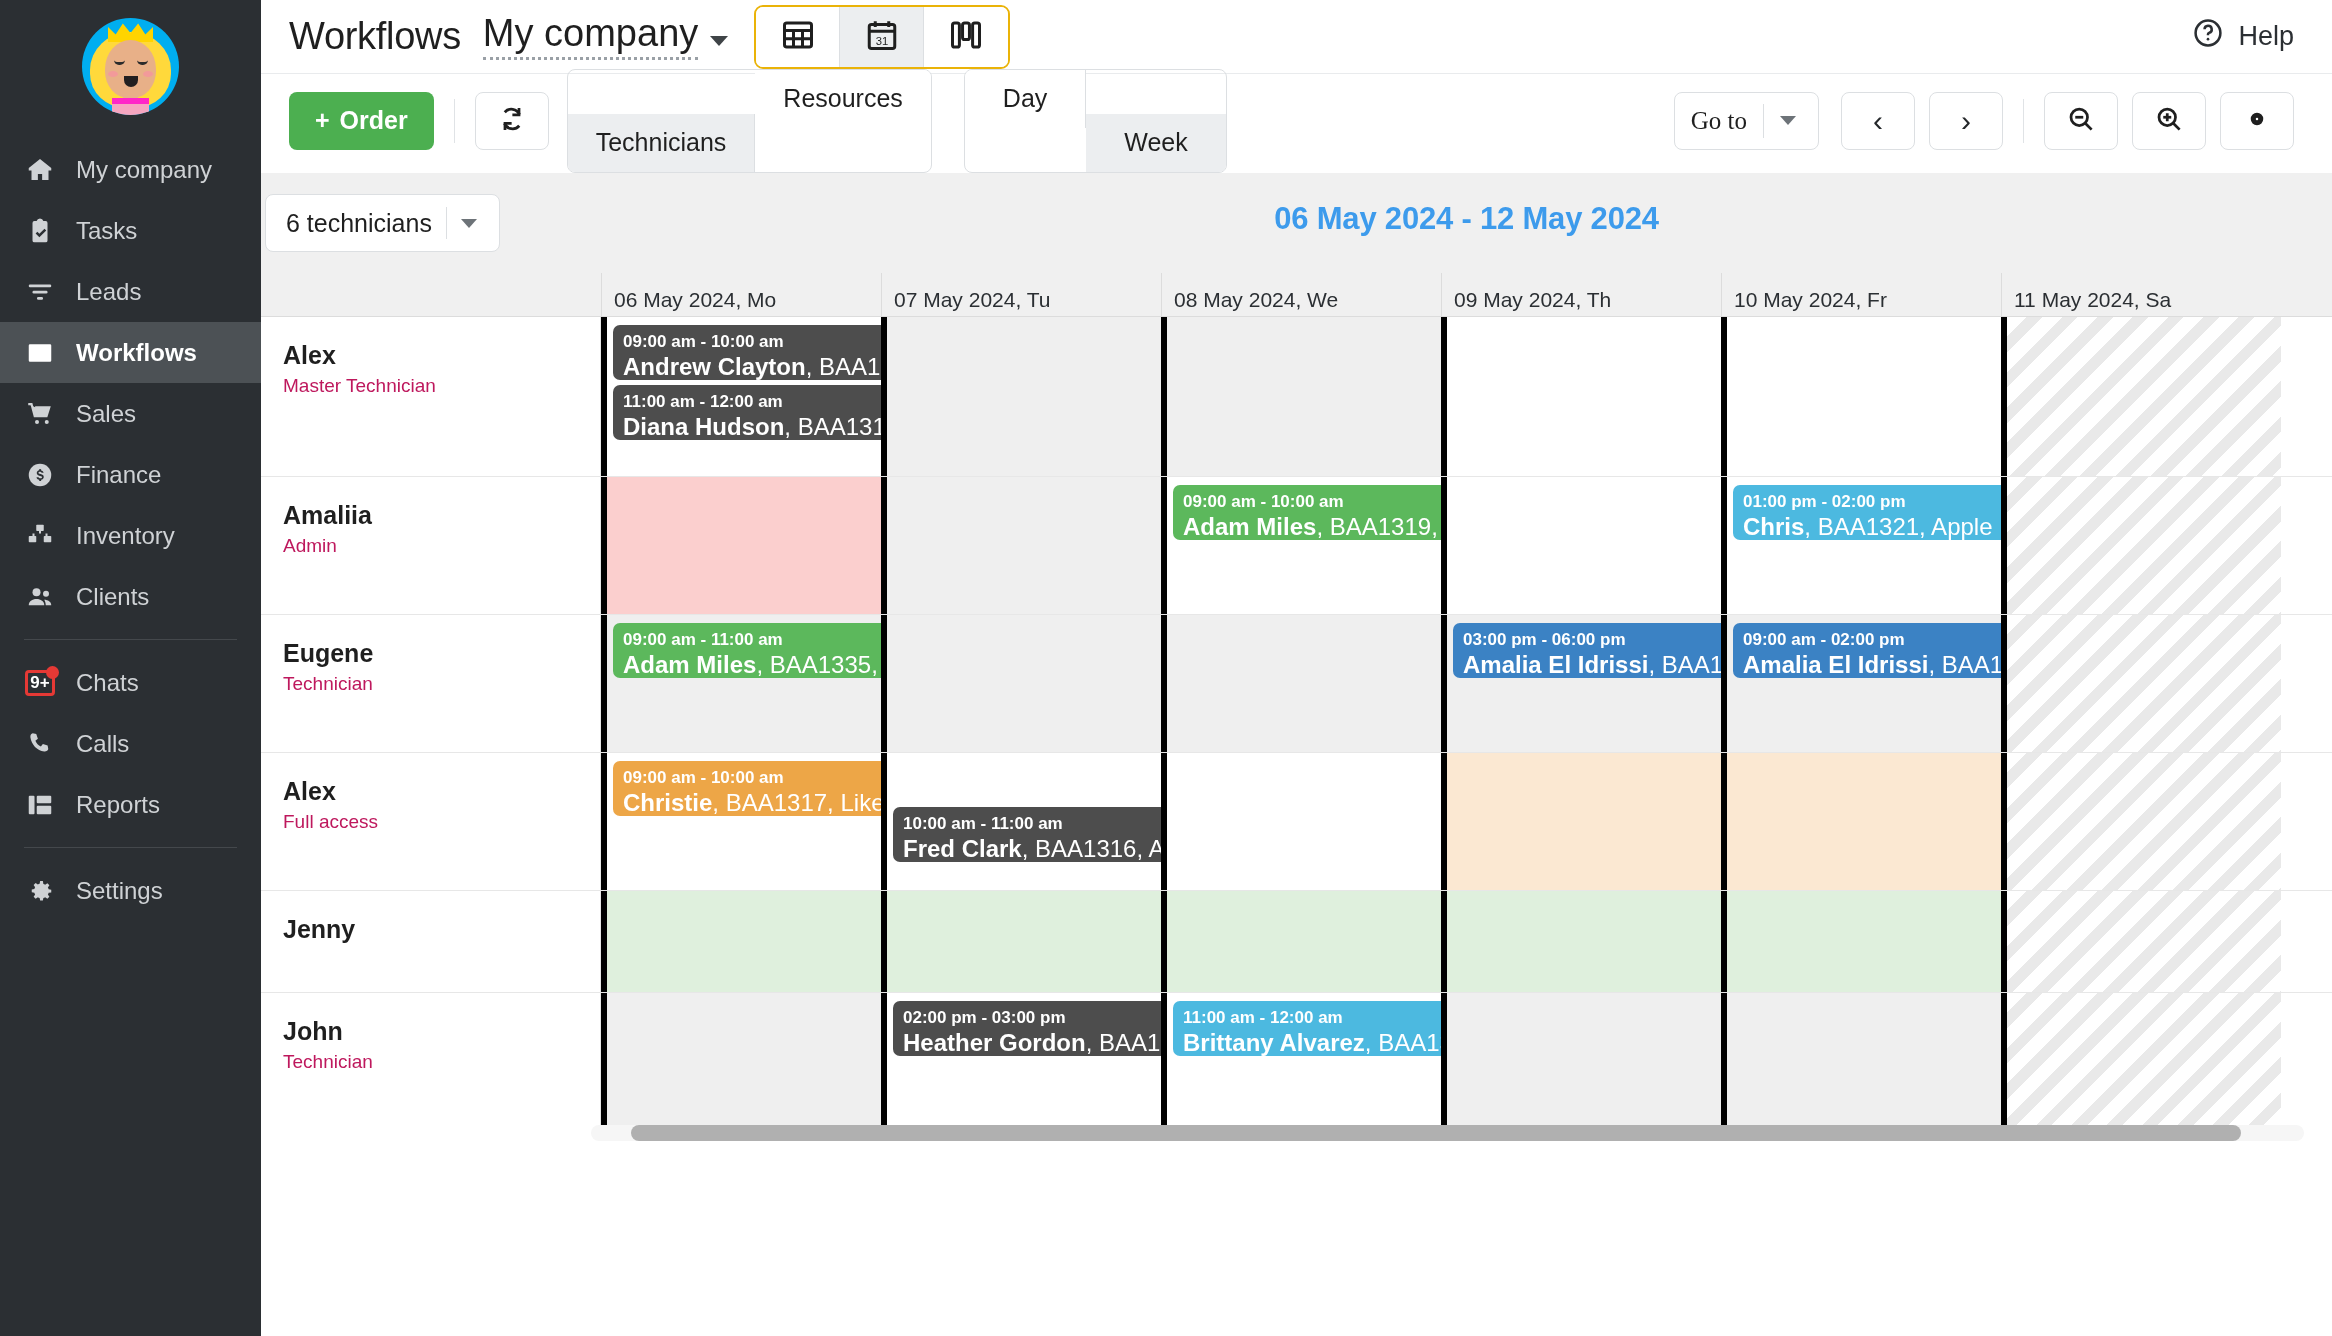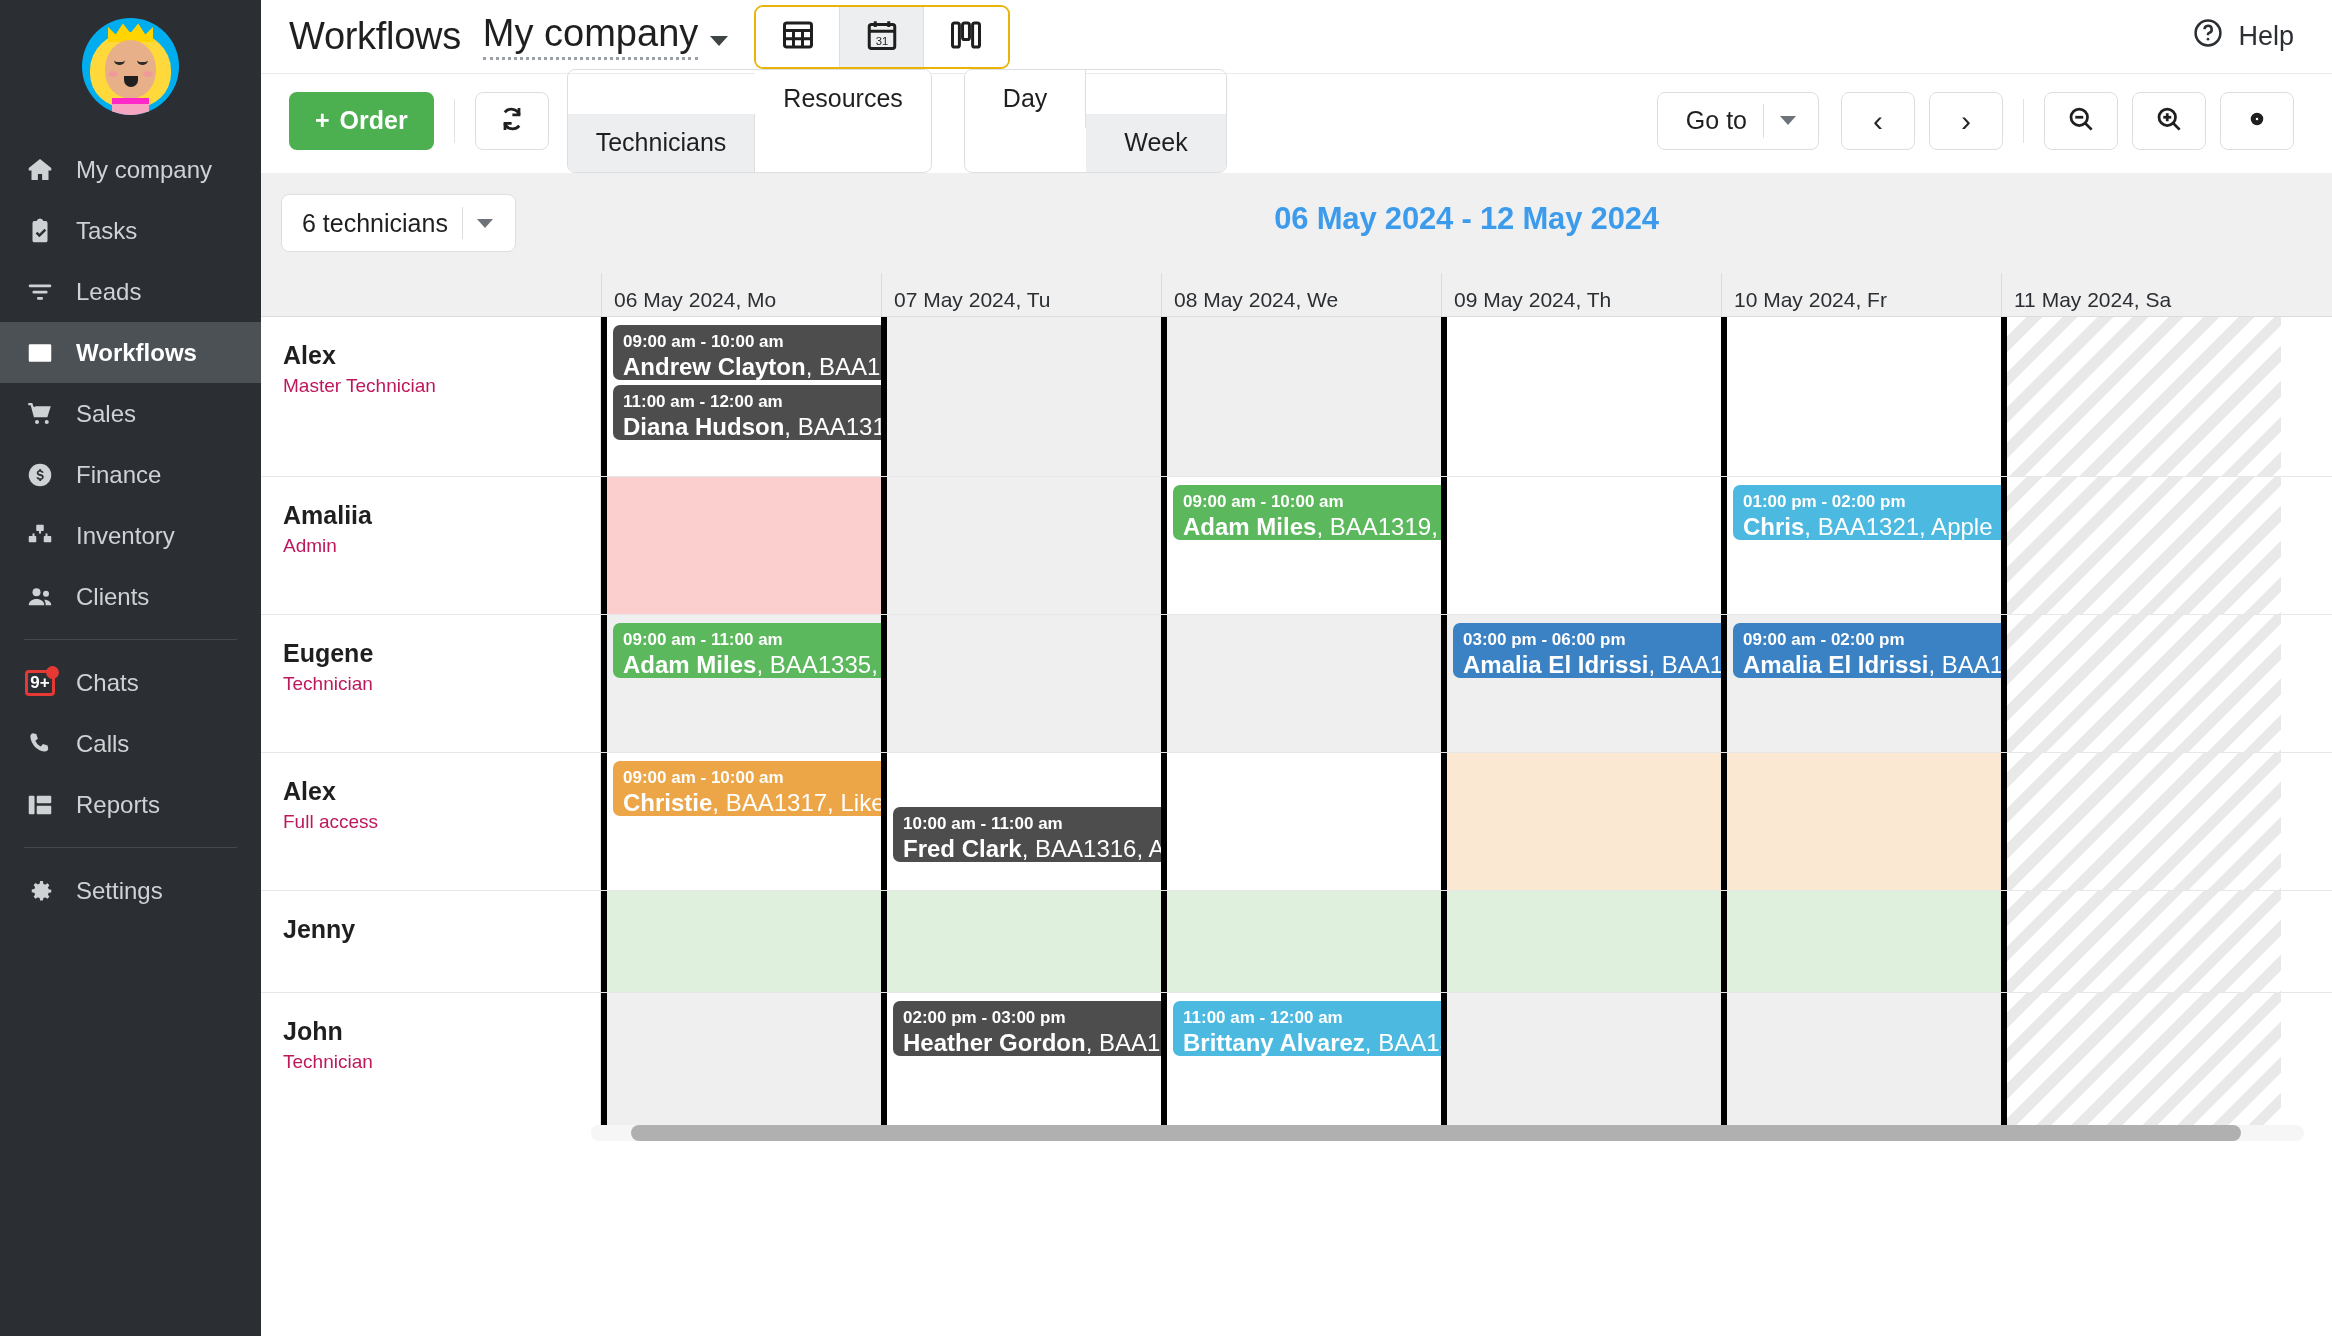--- a/index.html
+++ b/index.html
@@ -113,37 +113,37 @@
   .segbtns .sbtn {
     height: 58px; padding: 0 28px; display:flex; align-items:center; justify-content:center;
     font-size: 25px; color:#1f1f1f; background:#fff; border-right:1px solid #dcdfe2; cursor:pointer;
     white-space: nowrap;
   }
   .segbtns .sbtn:last-child { border-right:none; }
   .segbtns .sbtn.active { background:#eceef0;margin-top:44px; }
   .spacer { flex: 1; }
   .goto {
     display:flex; align-items:center; height:58px; border:1px solid #dcdfe2; border-radius:8px;
-    background:#fff; padding: 0 4px 0 28px; gap: 16px; cursor:pointer;
+    background:#fff; padding: 0 4px 0 16px; gap: 16px; cursor:pointer;font-family:Liberation Serif, serif;
   }
   .goto-label { font-size:25px; color:#1f1f1f; }
   .goto-div { width:1px; height:34px; background:#dcdfe2; }
   .goto-caret { width:0;height:0;border-left:8px solid transparent;border-right:8px solid transparent;border-top:9px solid #6d7378; margin-right: 18px; }
   .nav-arrow {
     width: 74px; height:58px; border:1px solid #dcdfe2; border-radius:8px; background:#fff;
     display:flex;align-items:center;justify-content:center; cursor:pointer;
     font-size: 30px; color:#25282b;
   }
 
   
   .calwrap { position:relative; margin-top: 6px; }
   .calhead { display:flex; height: 100px; background:#f0f0f0; }
   .techsel-cell {
     width: 340px; flex:0 0 340px; background:#f0f0f0;
-    display:flex; align-items:center; padding-left: 20px;
+    display:flex; align-items:center; padding-left: 4px;
   }
   .techsel {
     display:flex; align-items:center; height: 58px; background:#fff;
     border:1px solid #dcdfe2; border-radius:8px; padding: 0 6px 0 20px; gap:14px; cursor:pointer;
   }
   .techsel span.t { font-size:25px; color:#1f1f1f; }
   .techsel .sep { width:1px;height:32px;background:#dcdfe2; }
   .techsel .car { width:0;height:0;border-left:8px solid transparent;border-right:8px solid transparent;border-top:9px solid #6d7378; margin-right:16px; }
   .daterange {
     flex:1; display:flex; align-items:center; justify-content:center;

